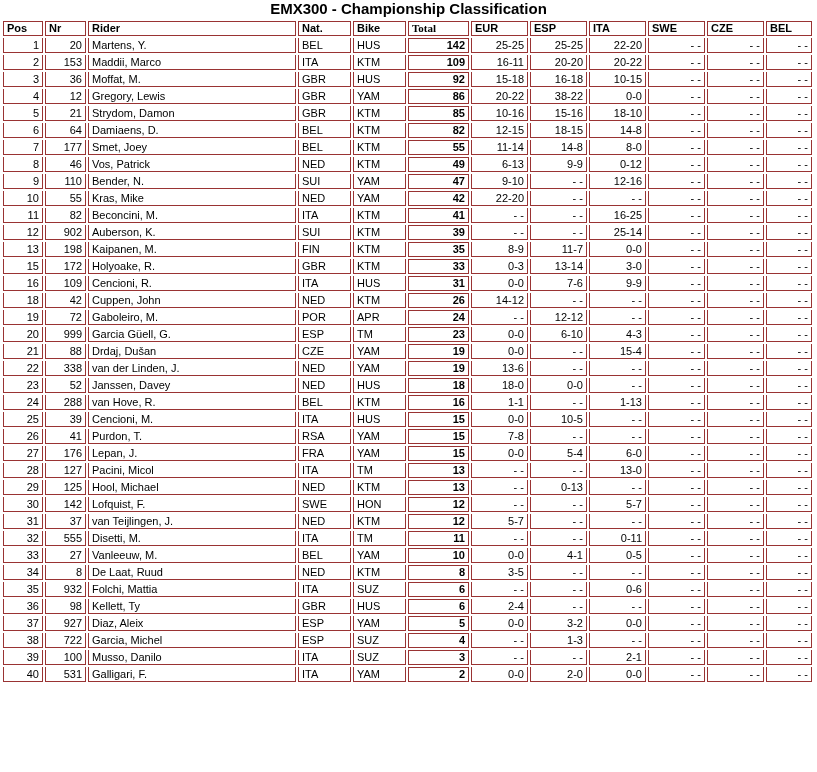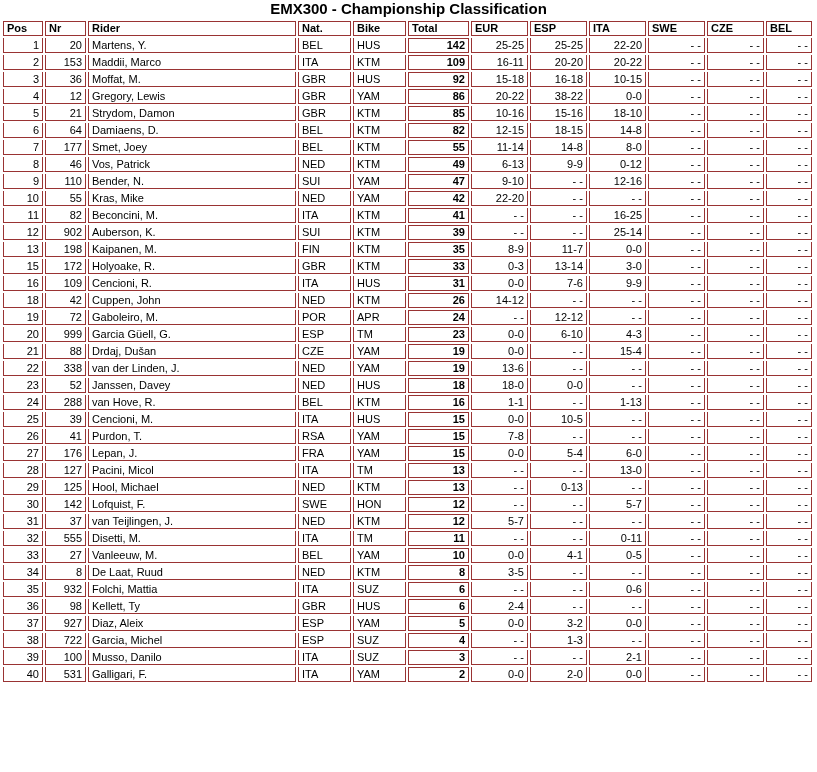--- a/index.html
+++ b/index.html
@@ -49,20 +49,21 @@
     font-weight: bold;
   }
   table.results .ar { text-align: right; }
   table.results .al { text-align: left; }
   table.results td.col-total {
     border-top: 1px solid #993333;
     font-weight: bold;
   }
   table.results th.col-total {
     font-weight: bold;
+    font-family: Liberation Serif, serif;
   }
 </style>
 </head>
 <body>
 
 <div class="page">
   <div class="title">EMX300 - Championship Classification</div>
   <table class="results">
     <colgroup>
         <col style="width: 40px;">

